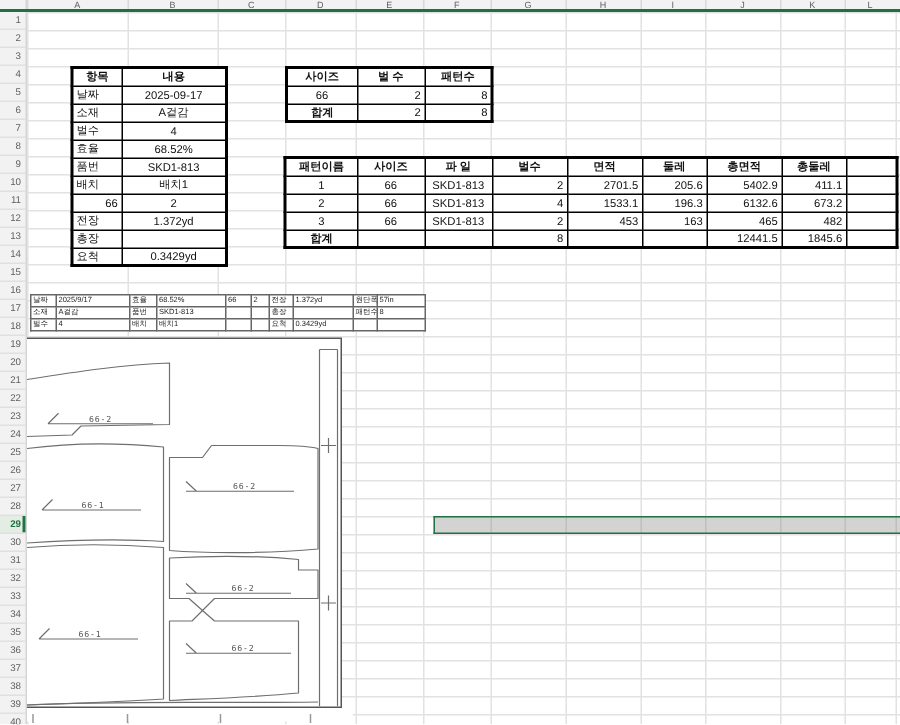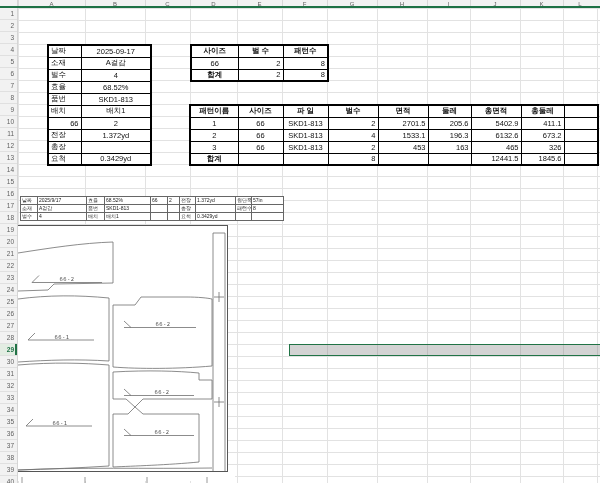--- a/index.html
+++ b/index.html
@@ -180,20 +180,24 @@
       </div>
     </div>
 
 
   <table class="tbl" style="left:47px;top:44px;width:103px;">
     <colgroup>
         <col style="width:33px">
         <col style="width:70px">
       </colgroup>
     <tbody>
+        <tr>
+          <td class="b c">항목</td>
+        <td class="b c">내용</td>
+        </tr>
     <tr class="dot">
           <td class="l">날짜</td>
         <td class="c">2025-09-17</td>
         </tr>
     <tr class="dot">
           <td class="l">소재</td>
         <td class="c">A겉감</td>
         </tr>
     <tr class="dot">
           <td class="l">벌수</td>
@@ -302,21 +306,21 @@
         <td></td>
         </tr>
     <tr class="dot">
           <td class="c">3</td>
         <td class="c">66</td>
         <td class="c">SKD1-813</td>
         <td class="r">2</td>
         <td class="r">453</td>
         <td class="r">163</td>
         <td class="r">465</td>
-        <td class="r">326</td>
+        <td class="r">482</td>
         <td></td>
         </tr>
     <tr>
           <td class="b c">합계</td>
         <td></td>
         <td></td>
         <td class="r">8</td>
         <td></td>
         <td></td>
         <td class="r">12441.5</td>

